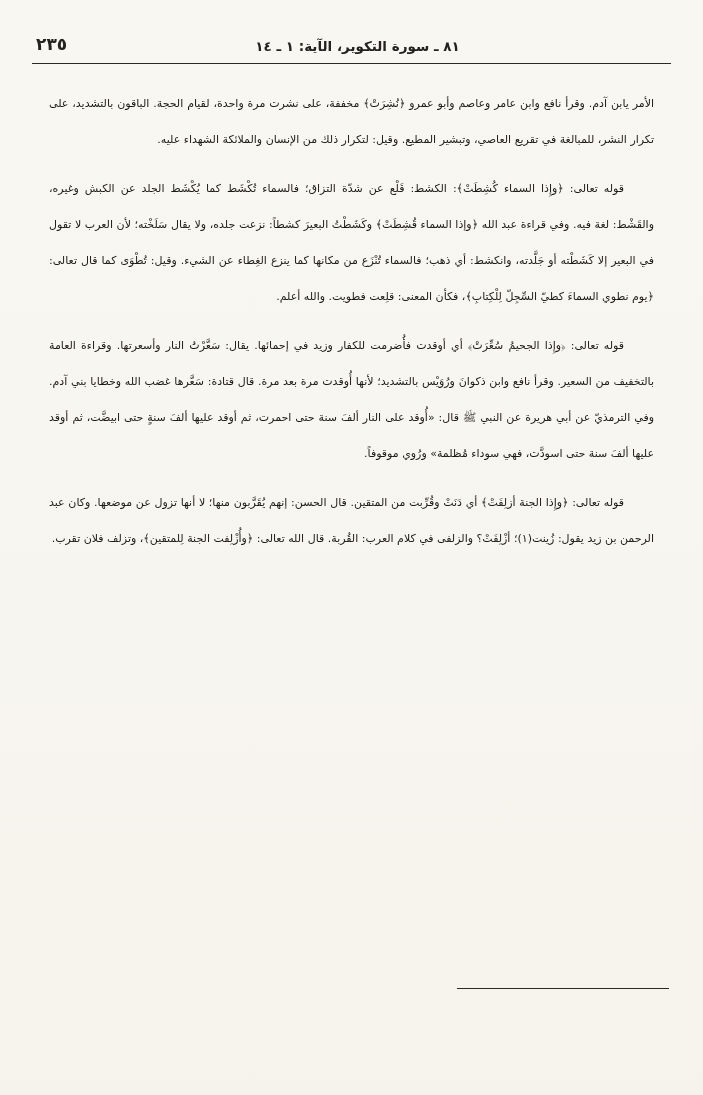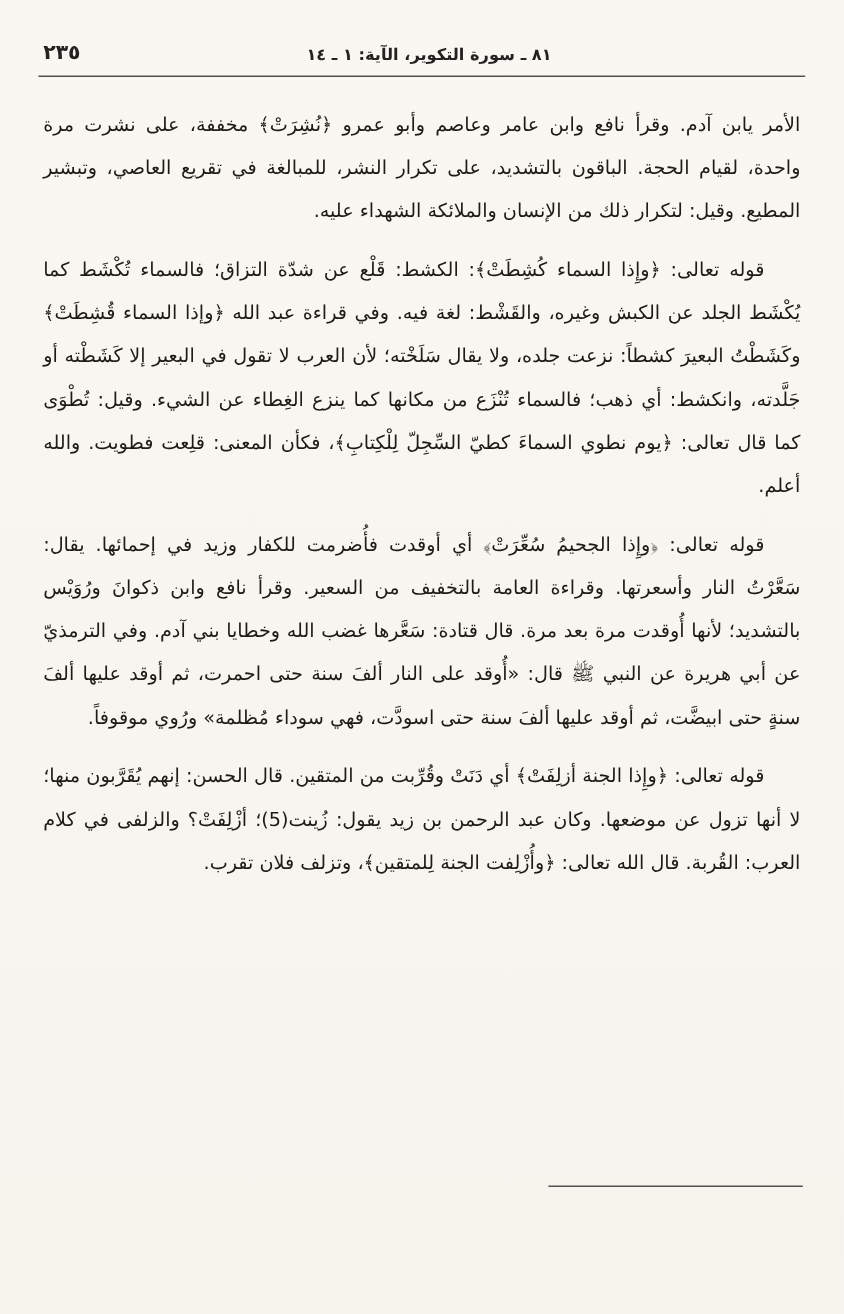--- a/index.html
+++ b/index.html
@@ -52,22 +52,22 @@
 
   .header-rule {
     margin: 9px 32px 0 32px;
     border-top: 1.6px solid #2b2926;
     height: 0;
   }
 
   
   .text-block {
     margin-top: 22px;
-    padding: 0 36px;
-    font-size: 16px;
+    padding: 0 49px;
+    font-size: 11px;
     line-height: 36px;
     text-align: justify;
     text-justify: inter-word;
     color: #1d1b17;
     max-height: 900px;
     overflow: hidden;
   }
 
   .para {
     text-indent: 30px;
@@ -111,20 +111,20 @@
     <div class="page-number">٢٣٥</div>
     <div class="header-title">٨١ ـ سورة التكوير، الآية: ١ ـ ١٤</div>
   </header>
 
   <div class="header-rule"></div>
 
   <main class="text-block">
     <p class="para no-indent">الأمر يابن آدم. وقرأ نافع وابن عامر وعاصم وأبو عمرو ﴿نُشِرَتْ﴾ مخففة، على نشرت مرة واحدة، لقيام الحجة. الباقون بالتشديد، على تكرار النشر، للمبالغة في تقريع العاصي، وتبشير المطيع. وقيل: لتكرار ذلك من الإنسان والملائكة الشهداء عليه.</p>
     <p class="para">قوله تعالى: ﴿وإِذا السماء كُشِطَتْ﴾: الكشط: قَلْع عن شدّة التزاق؛ فالسماء تُكْشَط كما يُكْشَط الجلد عن الكبش وغيره، والقَشْط: لغة فيه. وفي قراءة عبد الله ﴿وإذا السماء قُشِطَتْ﴾ وكَشَطْتُ البعيرَ كشطاً: نزعت جلده، ولا يقال سَلَخْته؛ لأن العرب لا تقول في البعير إلا كَشَطْته أو جَلَّدته، وانكشط: أي ذهب؛ فالسماء تُنْزَع من مكانها كما ينزع الغِطاء عن الشيء. وقيل: تُطْوَى كما قال تعالى: ﴿يوم نطوي السماءَ كطيّ السِّجِلّ لِلْكِتابِ﴾، فكأن المعنى: قلِعت فطويت. والله أعلم.</p>
     <p class="para">قوله تعالى: ﴿وإِذا الجحيمُ سُعِّرَتْ﴾ أي أوقدت فأُضرمت للكفار وزيد في إحمائها. يقال: سَعَّرْتُ النار وأسعرتها. وقراءة العامة بالتخفيف من السعير. وقرأ نافع وابن ذكوانَ ورُوَيْس بالتشديد؛ لأنها أُوقدت مرة بعد مرة. قال قتادة: سَعَّرها غضب الله وخطايا بني آدم. وفي الترمذيّ عن أبي هريرة عن النبي ﷺ قال: «أُوقد على النار ألفَ سنة حتى احمرت، ثم أوقد عليها ألفَ سنةٍ حتى ابيضَّت، ثم أوقد عليها ألفَ سنة حتى اسودَّت، فهي سوداء مُظلمة» ورُوي موقوفاً.</p>
-    <p class="para">قوله تعالى: ﴿وإِذا الجنة أزلِفَتْ﴾ أي دَنَتْ وقُرِّبت من المتقين. قال الحسن: إنهم يُقَرَّبون منها؛ لا أنها تزول عن موضعها. وكان عبد الرحمن بن زيد يقول: زُينت(5)؛ أزْلِفَتْ؟ والزلفى في كلام العرب: القُربة. قال الله تعالى: ﴿وأُزْلِفت الجنة لِلمتقين﴾، وتزلف فلان تقرب.</p>
+    <p class="para">قوله تعالى: ﴿وإِذا الجنة أزلِفَتْ﴾ أي دَنَتْ وقُرِّبت من المتقين. قال الحسن: إنهم يُقَرَّبون منها؛ لا أنها تزول عن موضعها. وكان عبد الرحمن بن زيد يقول: زُينت(١)؛ أزْلِفَتْ؟ والزلفى في كلام العرب: القُربة. قال الله تعالى: ﴿وأُزْلِفت الجنة لِلمتقين﴾، وتزلف فلان تقرب.</p>
   </main>
 
   <footer class="footnote-area">
     <div class="footnote-rule"></div>
   </footer>
 
 </div>
 
 </body></html>

